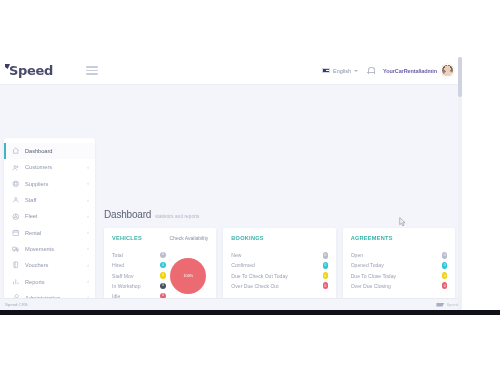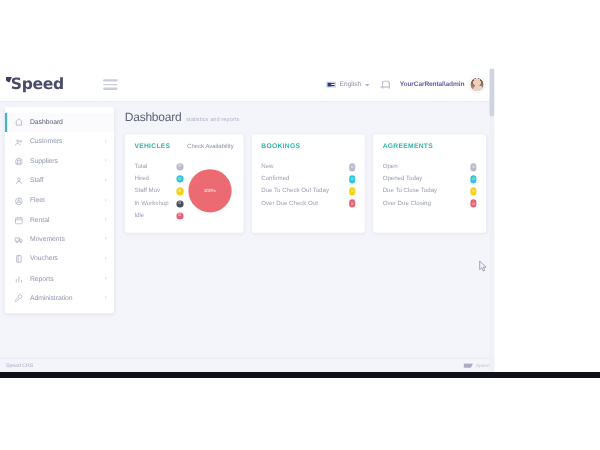--- a/index.html
+++ b/index.html
@@ -16,21 +16,21 @@
     position: relative;
     width: 500px;
     height: 375px;
     background: #ffffff;
   }
 
   
   .app-window {
     position: absolute;
     left: 0; top: 57px;
-    width: 412px; height: 253px;
+    width: 462px; height: 253px;
     background: #f4f5fb;
     overflow: hidden;
   }
 
   
   .topbar {
     position: relative;
     height: 28px;
     background: #ffffff;
     display: flex;
@@ -147,21 +147,21 @@
   .avatar::after {
     content: "";
     position: absolute;
     left: 2px; bottom: 0;
     width: 9px; height: 5px;
     background: #e8d4c6;
     border-radius: 5px 5px 0 0;
   }
 
   
-  .app-body { display: flex; height: 225px; }
+  .app-body { display: flex; height: 225px; align-items: flex-end; }
 
   
   .sidebar {
     width: 91px;
     background: #ffffff;
     padding: 5px 0 0 0;
     margin: 4px 0 0 4px;
     height: 172px;
     border-radius: 2px;
     box-shadow: 0 1px 3px rgba(40,45,90,0.07);

